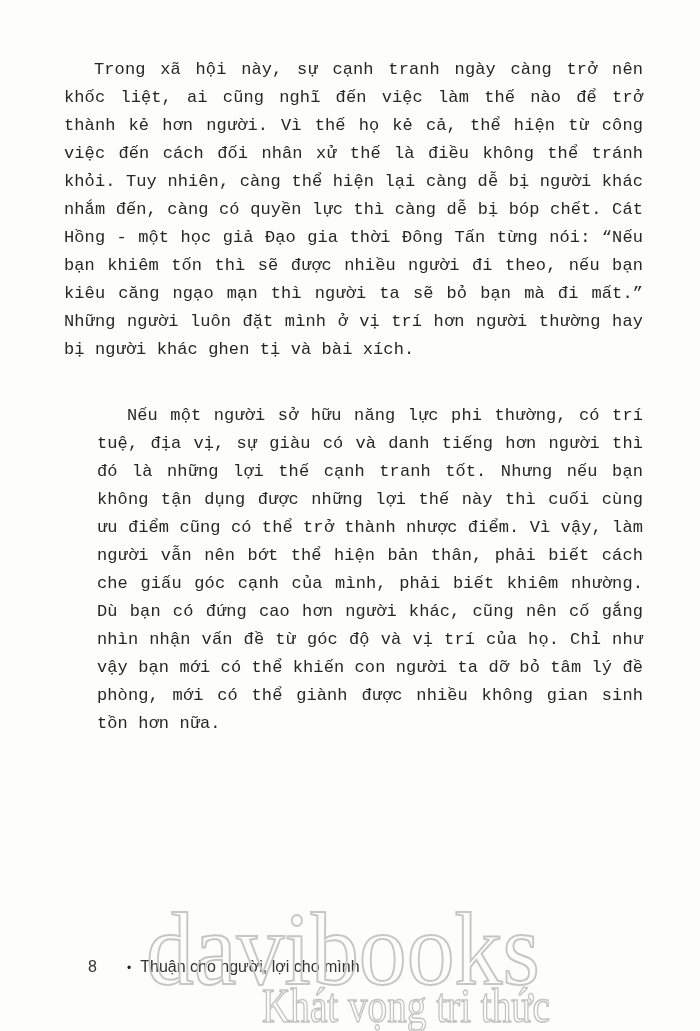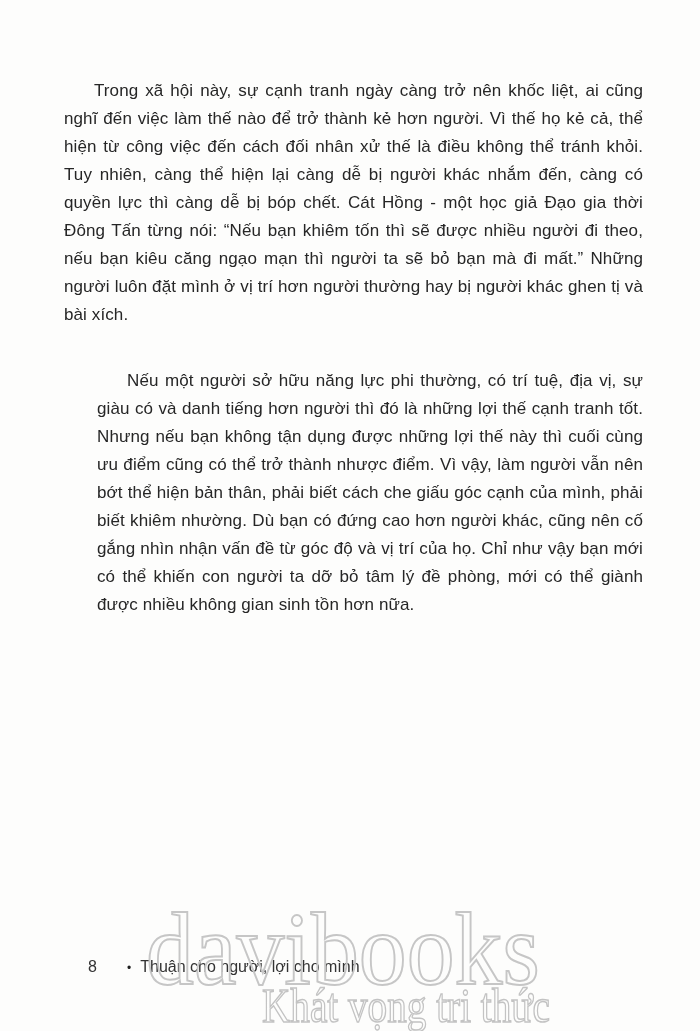--- a/index.html
+++ b/index.html
@@ -7,22 +7,23 @@
     position: relative;
     width: 700px;
     height: 1031px;
     background: #fdfdfc;
     overflow: hidden;
     font-family: "Liberation Sans", sans-serif;
   }
   .body-text {
     position: absolute;
     left: 64px;
-    top: 77px;
+    top: 56px;
     width: 579px;
+    font-family: Liberation Mono, monospace;
   }
   .para {
     margin: 0;
     font-size: 17px;
     line-height: 28px;
     color: #262626;
     text-align: justify;
     text-indent: 30px;
     letter-spacing: 0.1px;
   }

